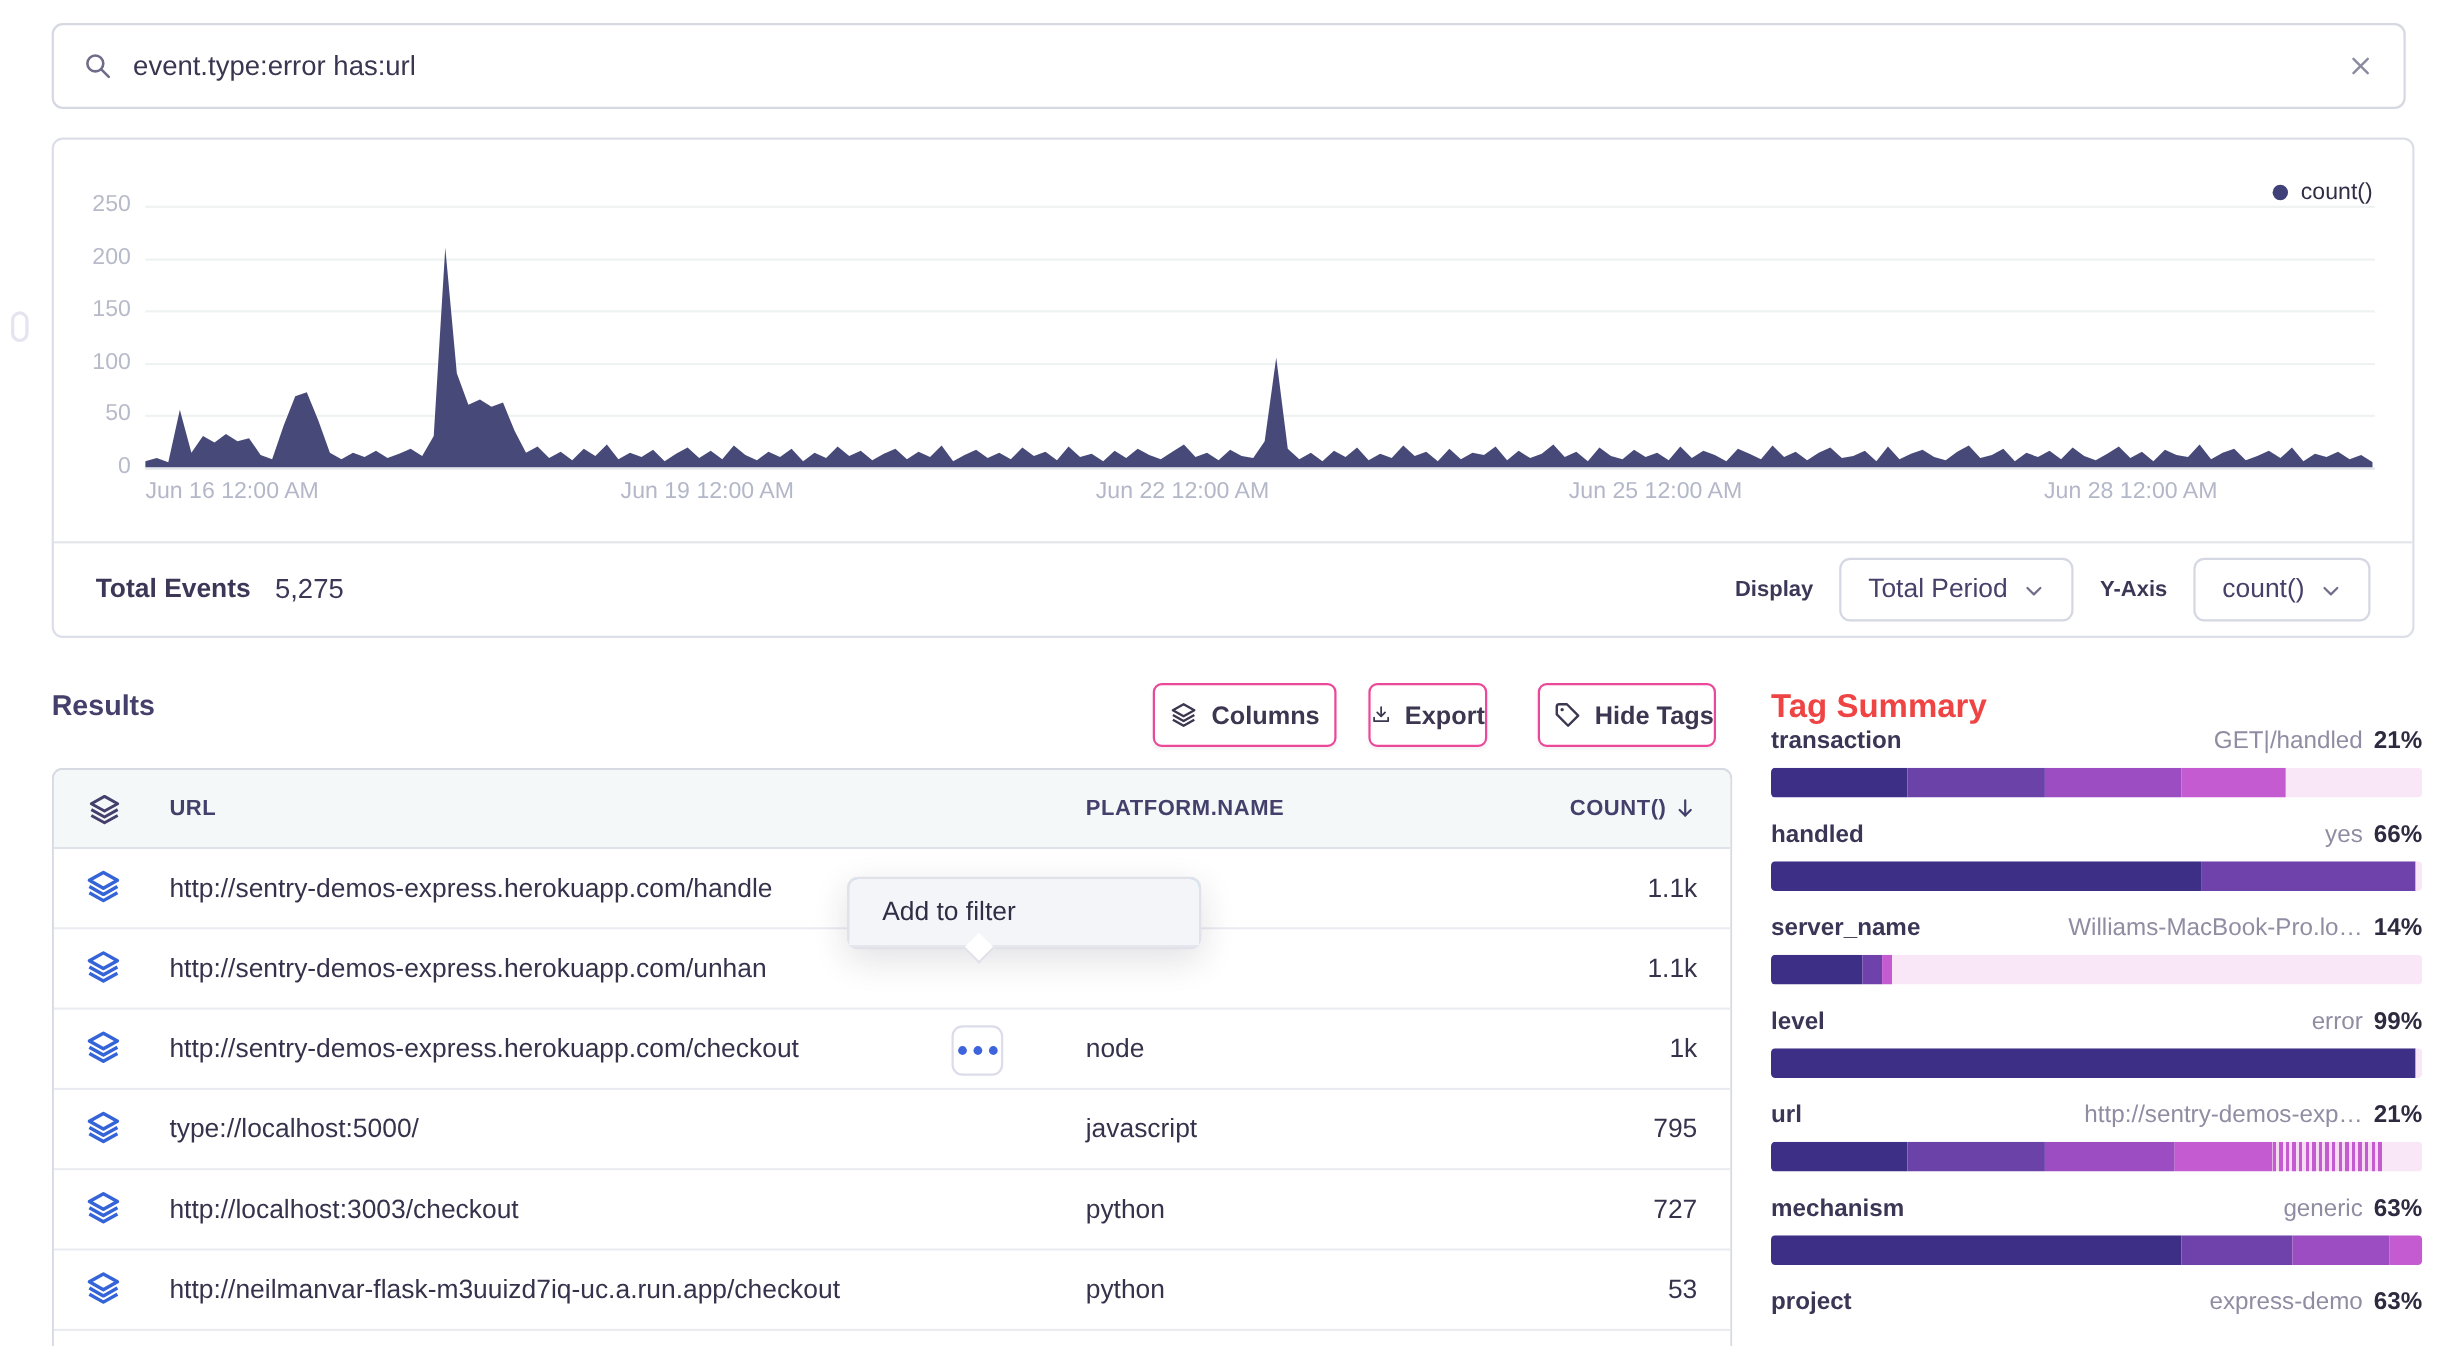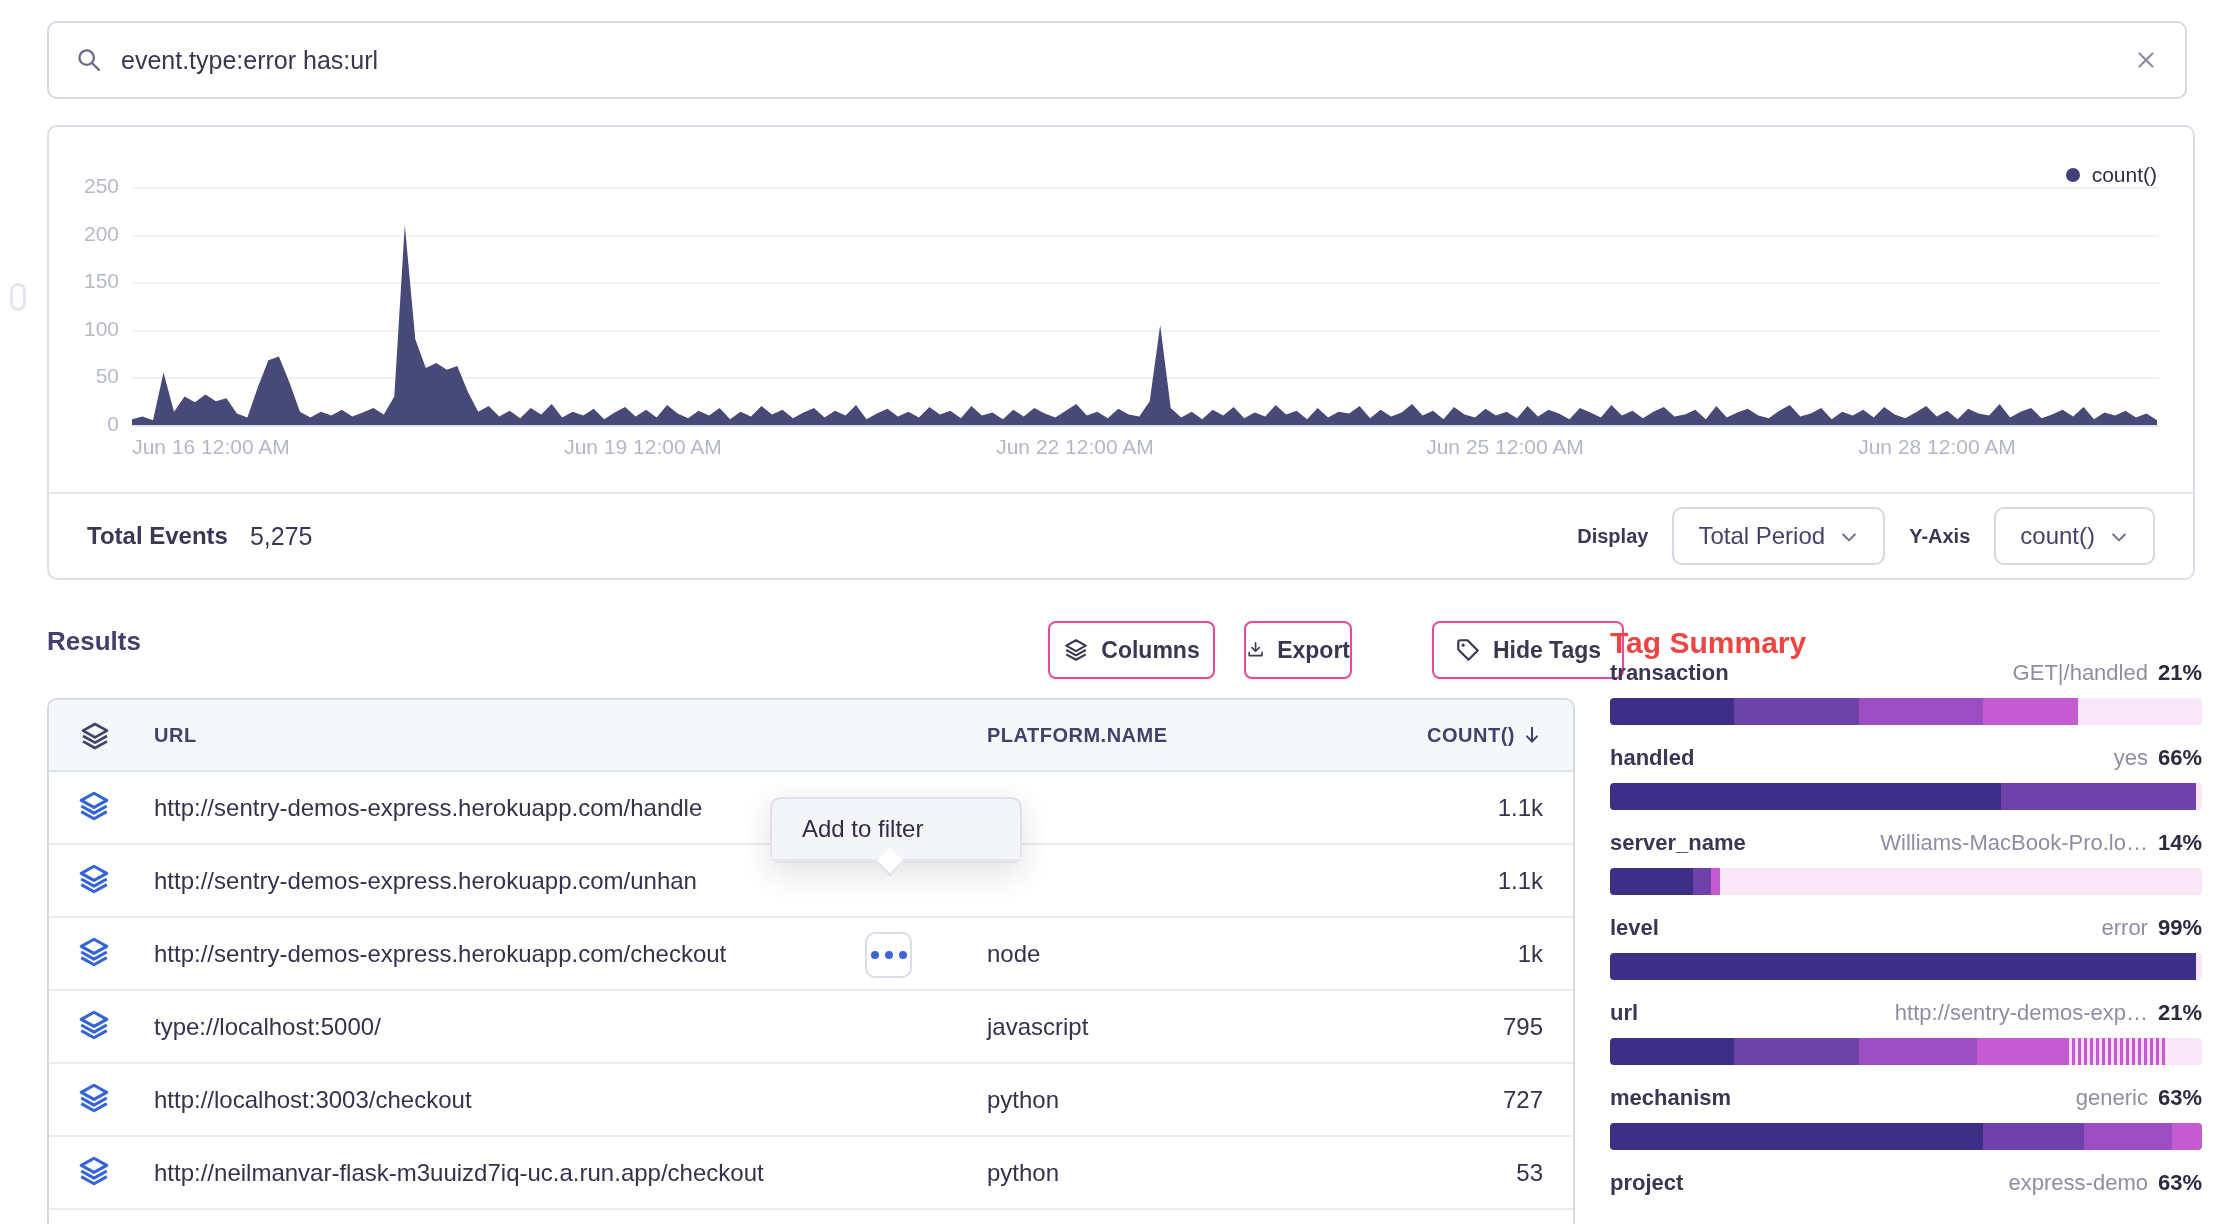--- a/index.html
+++ b/index.html
@@ -37,21 +37,21 @@
               color:#47416a; cursor:pointer; }
   .dropdown svg { margin-top:2px; }
 
   
   #results-title { left:47px; top:626px; font-size:26px; font-weight:bold; color:#45406b; }
   .tool-btn { position:absolute; top:621px; height:58px; background:#fff; border:2px solid #ec4899;
               border-radius:8px; box-shadow:0 2px 3px rgba(50,45,80,.06); display:flex; align-items:center;
               justify-content:center; gap:12px; font-size:23px; font-weight:bold; color:#3c3650; cursor:pointer; }
   #btn-columns { left:1048px; width:167px; }
   #btn-export  { left:1244px; width:108px; }
-  #btn-hidetags{ left:1432px; width:192px; }
+  #btn-hidetags{ left:1398px; width:162px;justify-content:flex-end; }
 
   
   #table { left:47px; top:698px; width:1528px; height:526px; border:2px solid #d8dae3; border-bottom:none;
            border-radius:10px 10px 0 0; background:#fff; overflow:hidden; }
   #thead { height:72px; background:#f4f8f9; border-bottom:2px solid #dfe2e8; position:relative;
            display:flex; align-items:center; }
   .th { font-size:20px; font-weight:bold; letter-spacing:.5px; color:#45406b; text-transform:uppercase; }
   #th-icon { position:absolute; left:30px; top:20px; }
   #th-url { position:absolute; left:105px; }
   #th-platform { position:absolute; left:938px; }
@@ -61,21 +61,21 @@
   .trow .row-icon { position:absolute; left:28px; top:17px; }
   .cell-url { position:absolute; left:105px; white-space:nowrap; }
   .cell-platform { position:absolute; left:938px; }
   .cell-count { position:absolute; right:30px; }
   #dots-btn { position:absolute; left:816px; top:232px; width:47px; height:46px; border:2px solid #dcdcea;
               border-radius:10px; background:#fff; display:flex; align-items:center; justify-content:center;
               gap:6px; cursor:pointer; z-index:3; }
   #dots-btn i { width:8px; height:8px; border-radius:50%; display:block; }
 
   
-  #context-menu { left:770px; top:797px; width:252px; background:#7dd3fc; border:2px solid #e0e1e9;
+  #context-menu { left:770px; top:797px; width:322px; background:#7dd3fc; border:2px solid #e0e1e9;
                   border-radius:10px; box-shadow:0 10px 32px rgba(40,35,60,.14); z-index:5; }
   .menu-item { height:62px; display:flex; align-items:center; padding-left:30px; font-size:24px;
                color:#322d47; cursor:pointer; }
   .menu-item.hl { background:#f3f5f8; border-bottom:2px solid #e6e7ee; border-radius:8px 8px 0 0; }
   #menu-caret { position:absolute; left:108px; bottom:-11px; width:20px; height:20px; background:#fff;
                 border-right:2px solid #e0e1e9; border-bottom:2px solid #e0e1e9; transform:rotate(45deg); }
 
   
   #tag-summary { left:1610px; top:626px; width:592px; }
   #tag-title { font-size:30px; font-weight:bold; color:#ef4444; }

